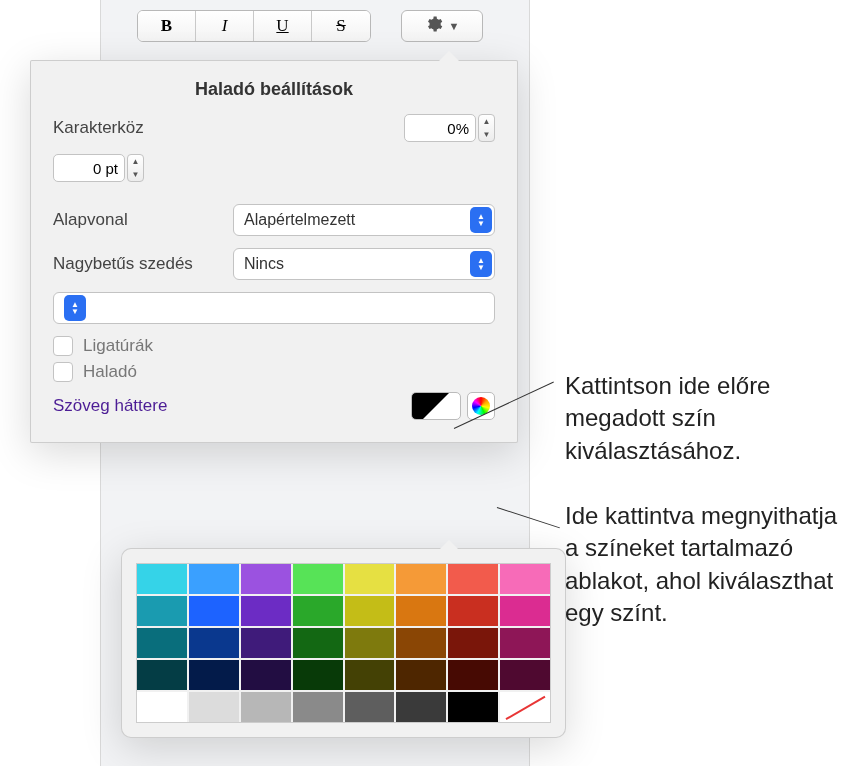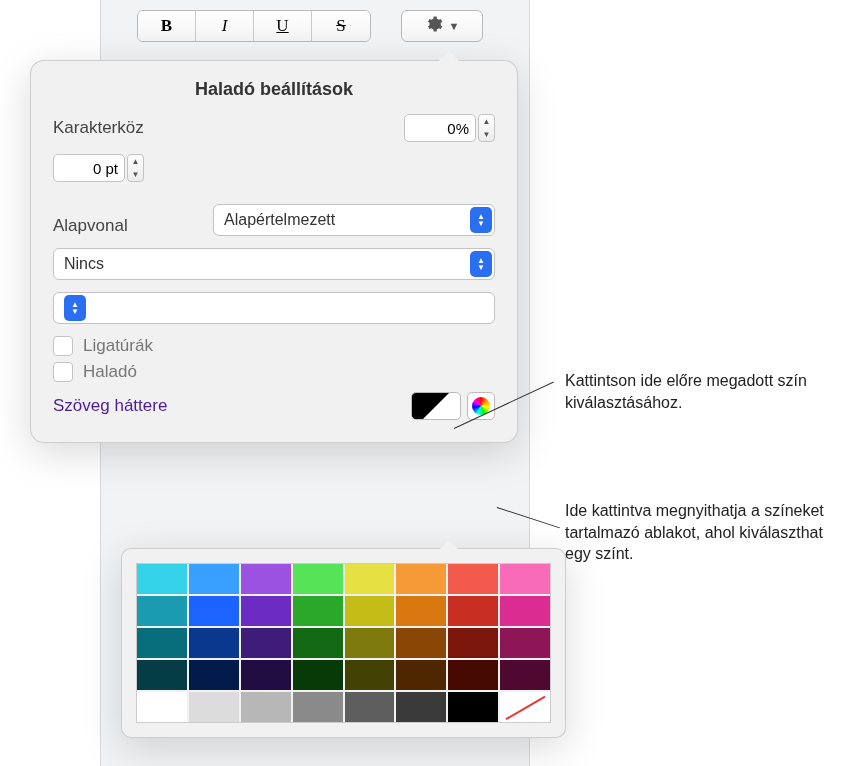--- a/index.html
+++ b/index.html
@@ -67,21 +67,21 @@
   .gear-btn svg { width: 18px; height: 18px; fill: #555; }
   .gear-btn .chev { font-size: 11px; color:#555; }
 
   
   .popover {
     position: absolute;
     left: 30px; top: 60px;
     width: 488px;
     background: #f1f1f1;
     border: 1px solid rgba(0,0,0,0.15);
-    border-radius: 14px;
+    border-radius: 2px;
     box-shadow: 0 10px 40px rgba(0,0,0,0.15);
     padding: 18px 22px 22px 22px;
     box-sizing: border-box;
   }
   .popover::before {
     content:"";
     position:absolute;
     top:-10px; right:58px;
     border:10px solid transparent;
     border-bottom-color:#f1f1f1;
@@ -123,21 +123,21 @@
     border-radius:4px;
     background:linear-gradient(#fff,#ececec);
     display:flex; flex-direction:column;
     font-size:8px; line-height:1;
     align-items:center;
     justify-content:space-around;
     color:#555;
     cursor:pointer;
   }
 
-  .select-row { display:flex; align-items:flex-end; gap:0; margin-bottom:12px; }
+  .select-row { display:flex; align-items:center; gap:20px; margin-bottom:12px; }
   .select-row label { width: 160px; font-size:17px; color:#444; }
   .mac-select {
     flex:1;
     height:30px;
     border:1px solid #c3c3c3;
     border-radius:6px;
     background:#fff;
     display:flex;
     align-items:center;
     justify-content:space-between;
@@ -230,21 +230,21 @@
     content:"";
     position:absolute;
     left:5%; right:5%; top:50%;
     border-top:2px solid #e83535;
     transform: rotate(-30deg);
   }
 
   
   .callout {
     position:absolute;
-    font-size:16px;
+    font-size:24px;
     color:#222;
     line-height:1.35;
     max-width:280px;
   }
   .callout-line {
     position:absolute;
     height:1px;
     background:#333;
   }
 </style>
@@ -301,20 +301,21 @@
     <div class="mac-select">
       <span>Alapértelmezett</span>
       <div class="knob">
           <span>▲</span>
           <span>▼</span>
         </div>
     </div>
   </div>
 
   <div class="select-row">
+    <label>Nagybetűs szedés</label>
     <div class="mac-select">
       <span>Nincs</span>
       <div class="knob">
           <span>▲</span>
           <span>▼</span>
         </div>
     </div>
   </div>
 
   <div class="select-row">

